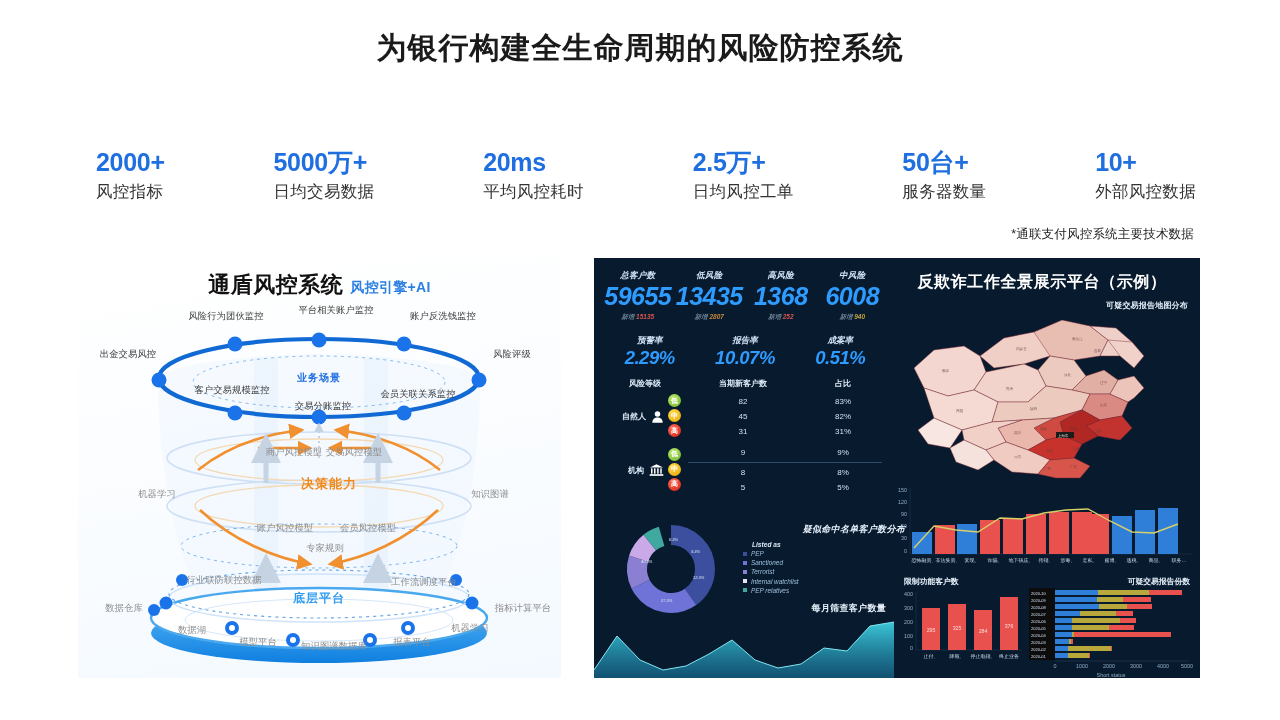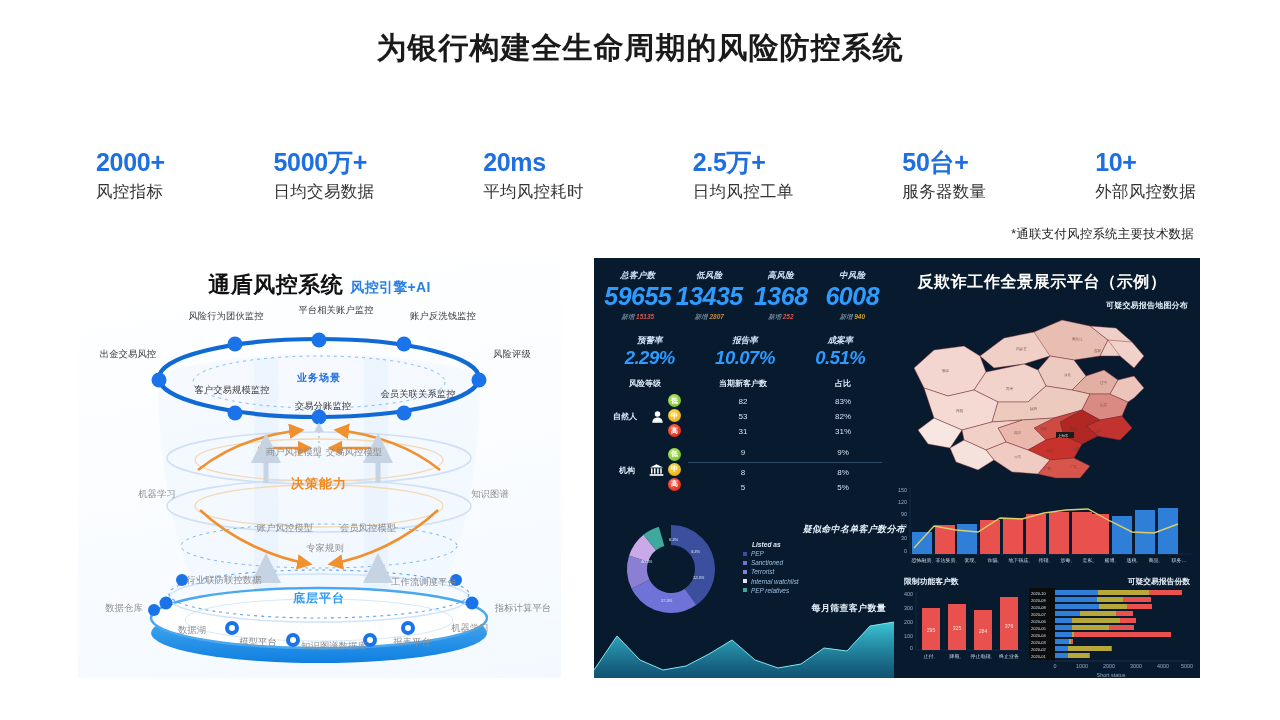--- a/index.html
+++ b/index.html
@@ -89,21 +89,21 @@
   .rate-name { font-size: 8.5px; color: #cfe3f5; font-weight: 700; }
   .rate-num { font-size: 18.5px; font-weight: 700; color: #2e9bff; line-height: 1.2; letter-spacing: -.5px; }
 
   
   .risk-table { position: absolute; left: 8px; top: 120px; width: 286px; font-size: 7.5px; color: #b9cde0; }
   .rt-head { display: flex; font-weight: 700; color: #dce9f6; font-size: 8px; padding-bottom: 3px; }
   .rt-head .c1 { width: 86px; text-align: center; }
   .rt-head .c2 { width: 110px; text-align: center; }
   .rt-head .c3 { width: 90px; text-align: center; }
   .rt-group { display: flex; align-items: center; margin-top: 2px; }
-  .rt-ent { width: 66px; display: flex; align-items: center; justify-content: flex-end; gap: 14px; padding-right: 4px; }
+  .rt-ent { width: 66px; display: flex; align-items: center; justify-content: flex-end; gap: 5px; padding-right: 4px; }
   .rt-ent span { font-size: 8px; color: #dbe9f6; font-weight: 700; }
   .rt-badges { width: 20px; }
   .badge {
     width: 13px; height: 13px; border-radius: 50%; color: #fff; font-size: 7px; font-weight: 700;
     display: flex; align-items: center; justify-content: center; margin-bottom: 2px;
   }
   .b-low { background: radial-gradient(circle at 35% 30%, #b9e86a, #6fb52a); }
   .b-mid { background: radial-gradient(circle at 35% 30%, #ffd84d, #e8a500); }
   .b-high { background: radial-gradient(circle at 35% 30%, #ff6b5a, #d81e0a); }
   .rt-vals { flex: 1; }
@@ -252,21 +252,21 @@
       <line x1="302" y1="190" x2="252" y2="190" stroke="#f1902f" stroke-width="2.4" marker-end="url(#ar-o)"></line>
 
       <line x1="188" y1="225" x2="188" y2="180" stroke="#c6d3e2" stroke-width="5" marker-end="url(#ar-g)"></line>
       <line x1="300" y1="225" x2="300" y2="180" stroke="#c6d3e2" stroke-width="5" marker-end="url(#ar-g)"></line>
       <line x1="188" y1="325" x2="188" y2="300" stroke="#c6d3e2" stroke-width="5" marker-end="url(#ar-g)"></line>
       <line x1="300" y1="325" x2="300" y2="300" stroke="#c6d3e2" stroke-width="5" marker-end="url(#ar-g)"></line>
       <line x1="241" y1="200" x2="241" y2="166" stroke="#b9c9db" stroke-width="1.6" stroke-dasharray="2 3" marker-end="url(#ar-g)"></line>
     </svg>
 
     <div class="ring-name ring-top" style="left:241px; top:120px;">业务场景</div>
-    <div class="ring-name ring-mid" style="left:241px; top:226px;">决策能力</div>
+    <div class="ring-name ring-mid" style="left:251px; top:226px;">决策能力</div>
     <div class="ring-name ring-bot" style="left:241px; top:340px;">底层平台</div>
 
     <div class="dlab" style="left:148px; top:58px;">风险行为团伙监控</div>
     <div class="dlab" style="left:258px; top:52px;">平台相关账户监控</div>
     <div class="dlab" style="left:365px; top:58px;">账户反洗钱监控</div>
     <div class="dlab" style="left:50px;  top:96px;">出金交易风控</div>
     <div class="dlab" style="left:434px; top:96px;">风险评级</div>
     <div class="dlab" style="left:154px; top:132px;">客户交易规模监控</div>
     <div class="dlab" style="left:245px; top:148px;">交易分账监控</div>
     <div class="dlab" style="left:340px; top:136px;">会员关联关系监控</div>
@@ -365,21 +365,21 @@
           <div class="badge b-low">低</div>
           <div class="badge b-mid">中</div>
           <div class="badge b-high">高</div>
         </div>
         <div class="rt-vals">
           <div class="rt-line">
             <div class="v">82</div>
             <div class="p">83%</div>
           </div>
           <div class="rt-line">
-            <div class="v">53</div>
+            <div class="v">45</div>
             <div class="p">82%</div>
           </div>
           <div class="rt-line">
             <div class="v">31</div>
             <div class="p">31%</div>
           </div>
         </div>
       </div>
 
       <div class="rt-group" style="margin-top:6px">

